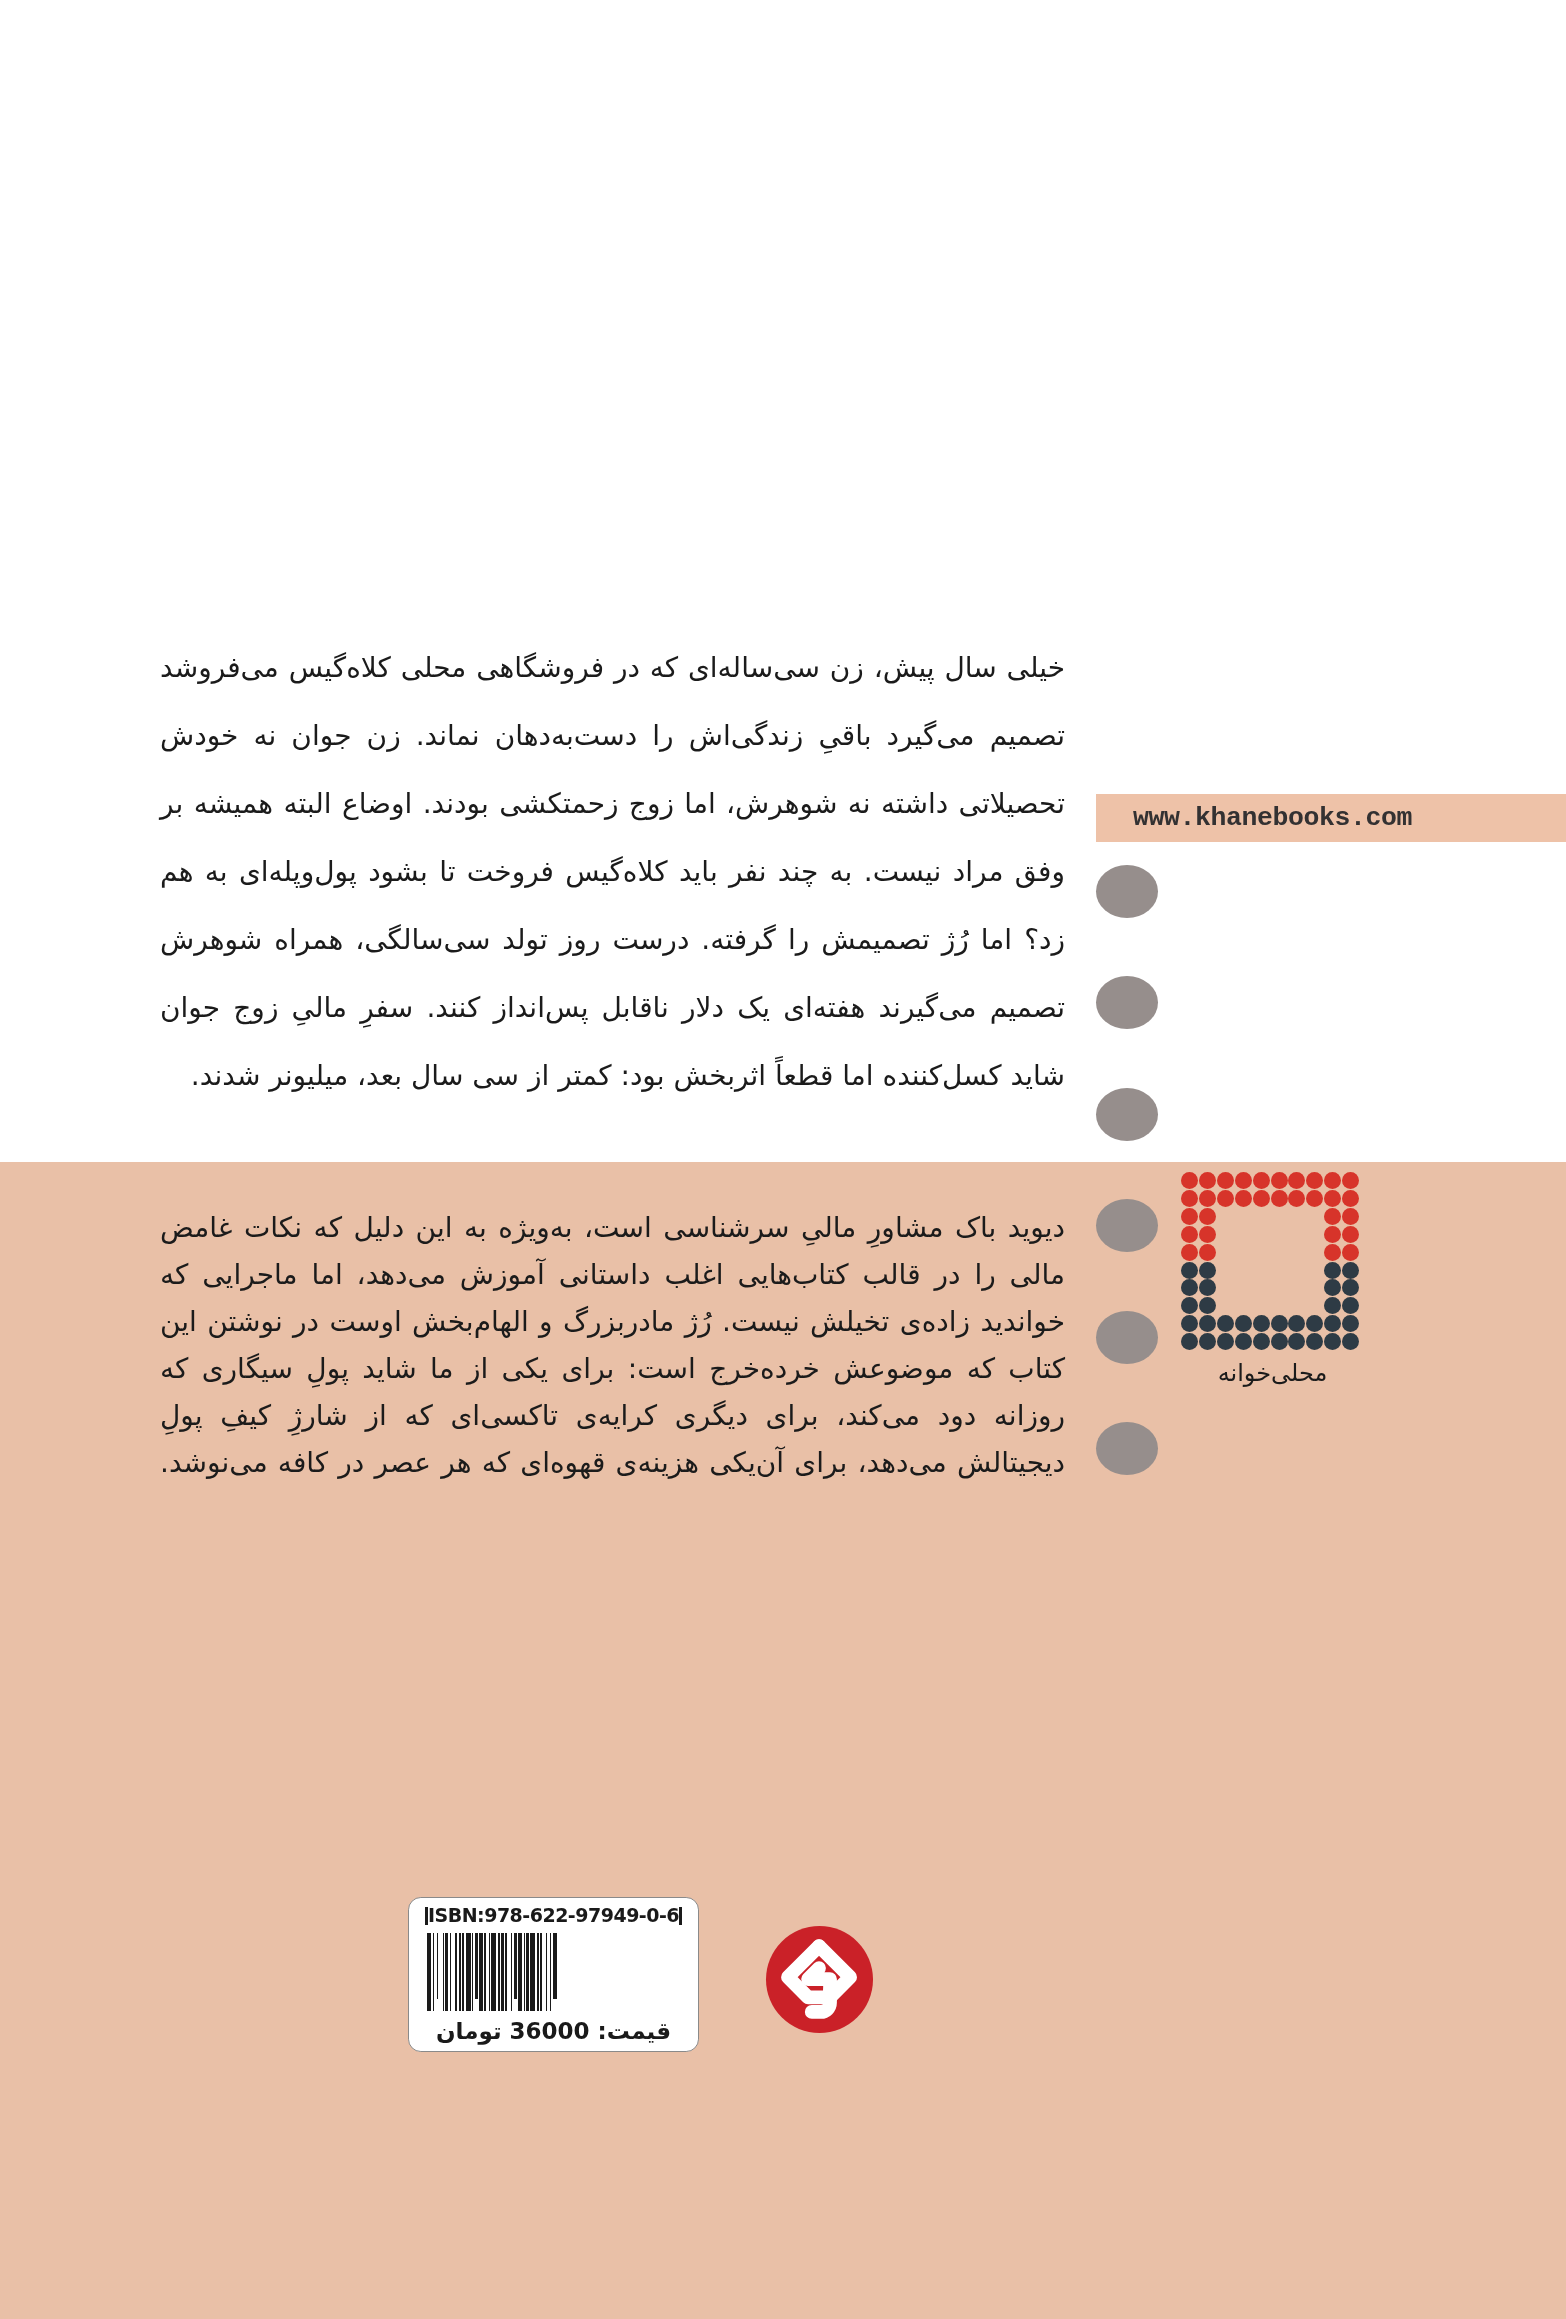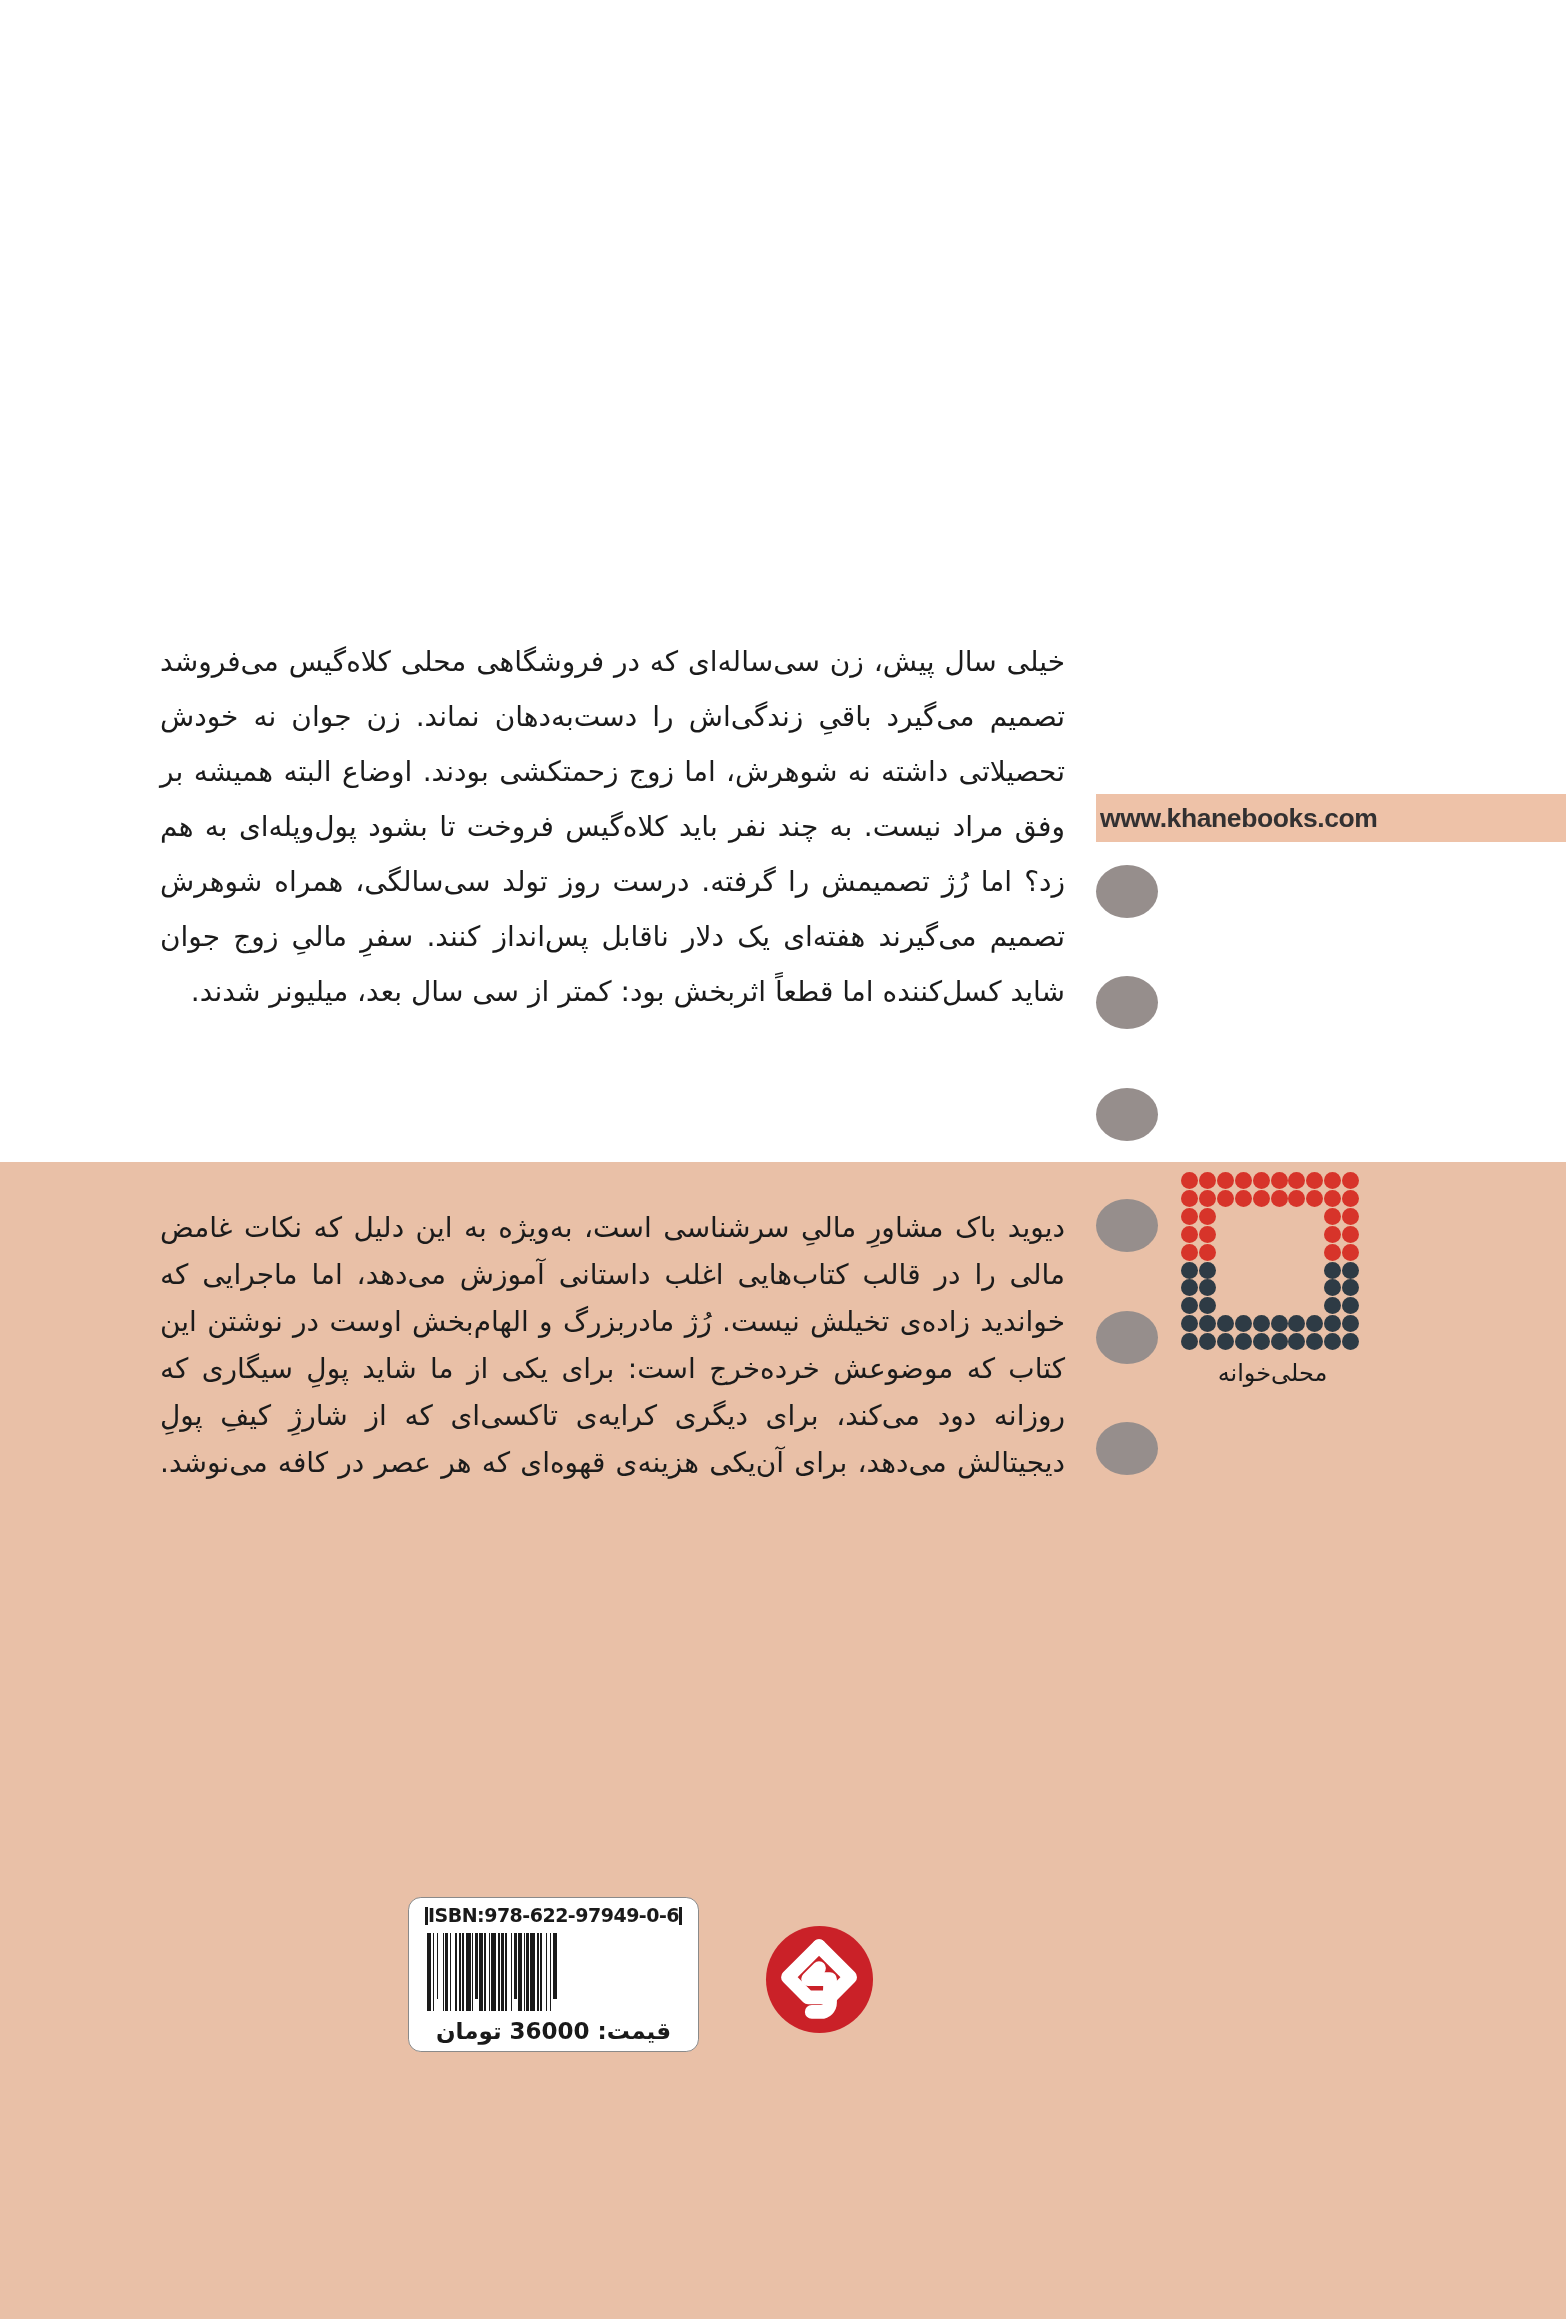--- a/index.html
+++ b/index.html
@@ -31,26 +31,26 @@
     position: absolute;
     left: 1096px;
     top: 794px;
     width: 470px;
     height: 48px;
     background: #eec2a8;
     display: flex;
     align-items: center;
   }
   .url-text {
-    font-family: Liberation Sans, sans-serif;
+    font-family: Liberation Mono, monospace;
     font-weight: bold;
     font-size: 26.5px;
     letter-spacing: -0.4px;
     color: #333132;
-    padding-left: 4px;
+    padding-left: 37px;
     white-space: nowrap;
   }
   
   .dot-col {
     position: absolute;
     left: 1096px;
     top: 865px;
   }
   .gray-dot {
     position: absolute;
@@ -66,21 +66,21 @@
     text-align: justify;
     text-align-last: justify;
     color: #1b1b1b;
     font-family: "DejaVu Sans", sans-serif;
   }
   #top-text {
     left: 160px;
     top: 634px;
     width: 905px;
     font-size: 28px;
-    line-height: 55px;
+    line-height: 68px;
   }
   #bottom-text {
     left: 160px;
     top: 1204px;
     width: 905px;
     font-size: 28px;
     line-height: 47px;
   }
   .para {
     margin: 0;

